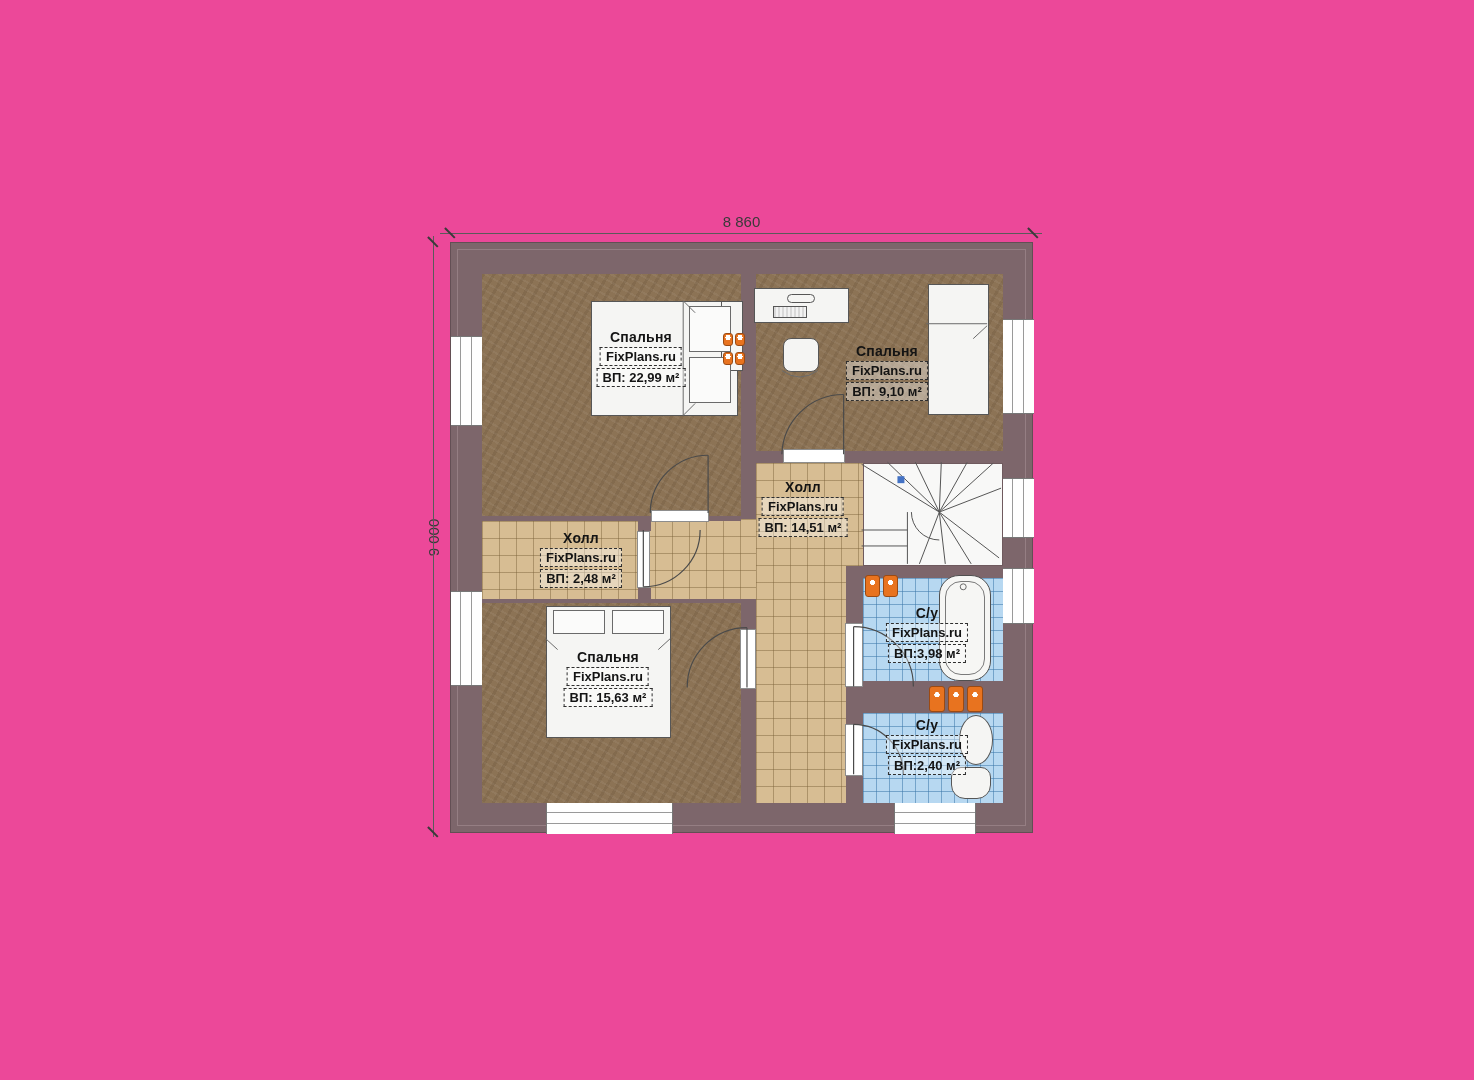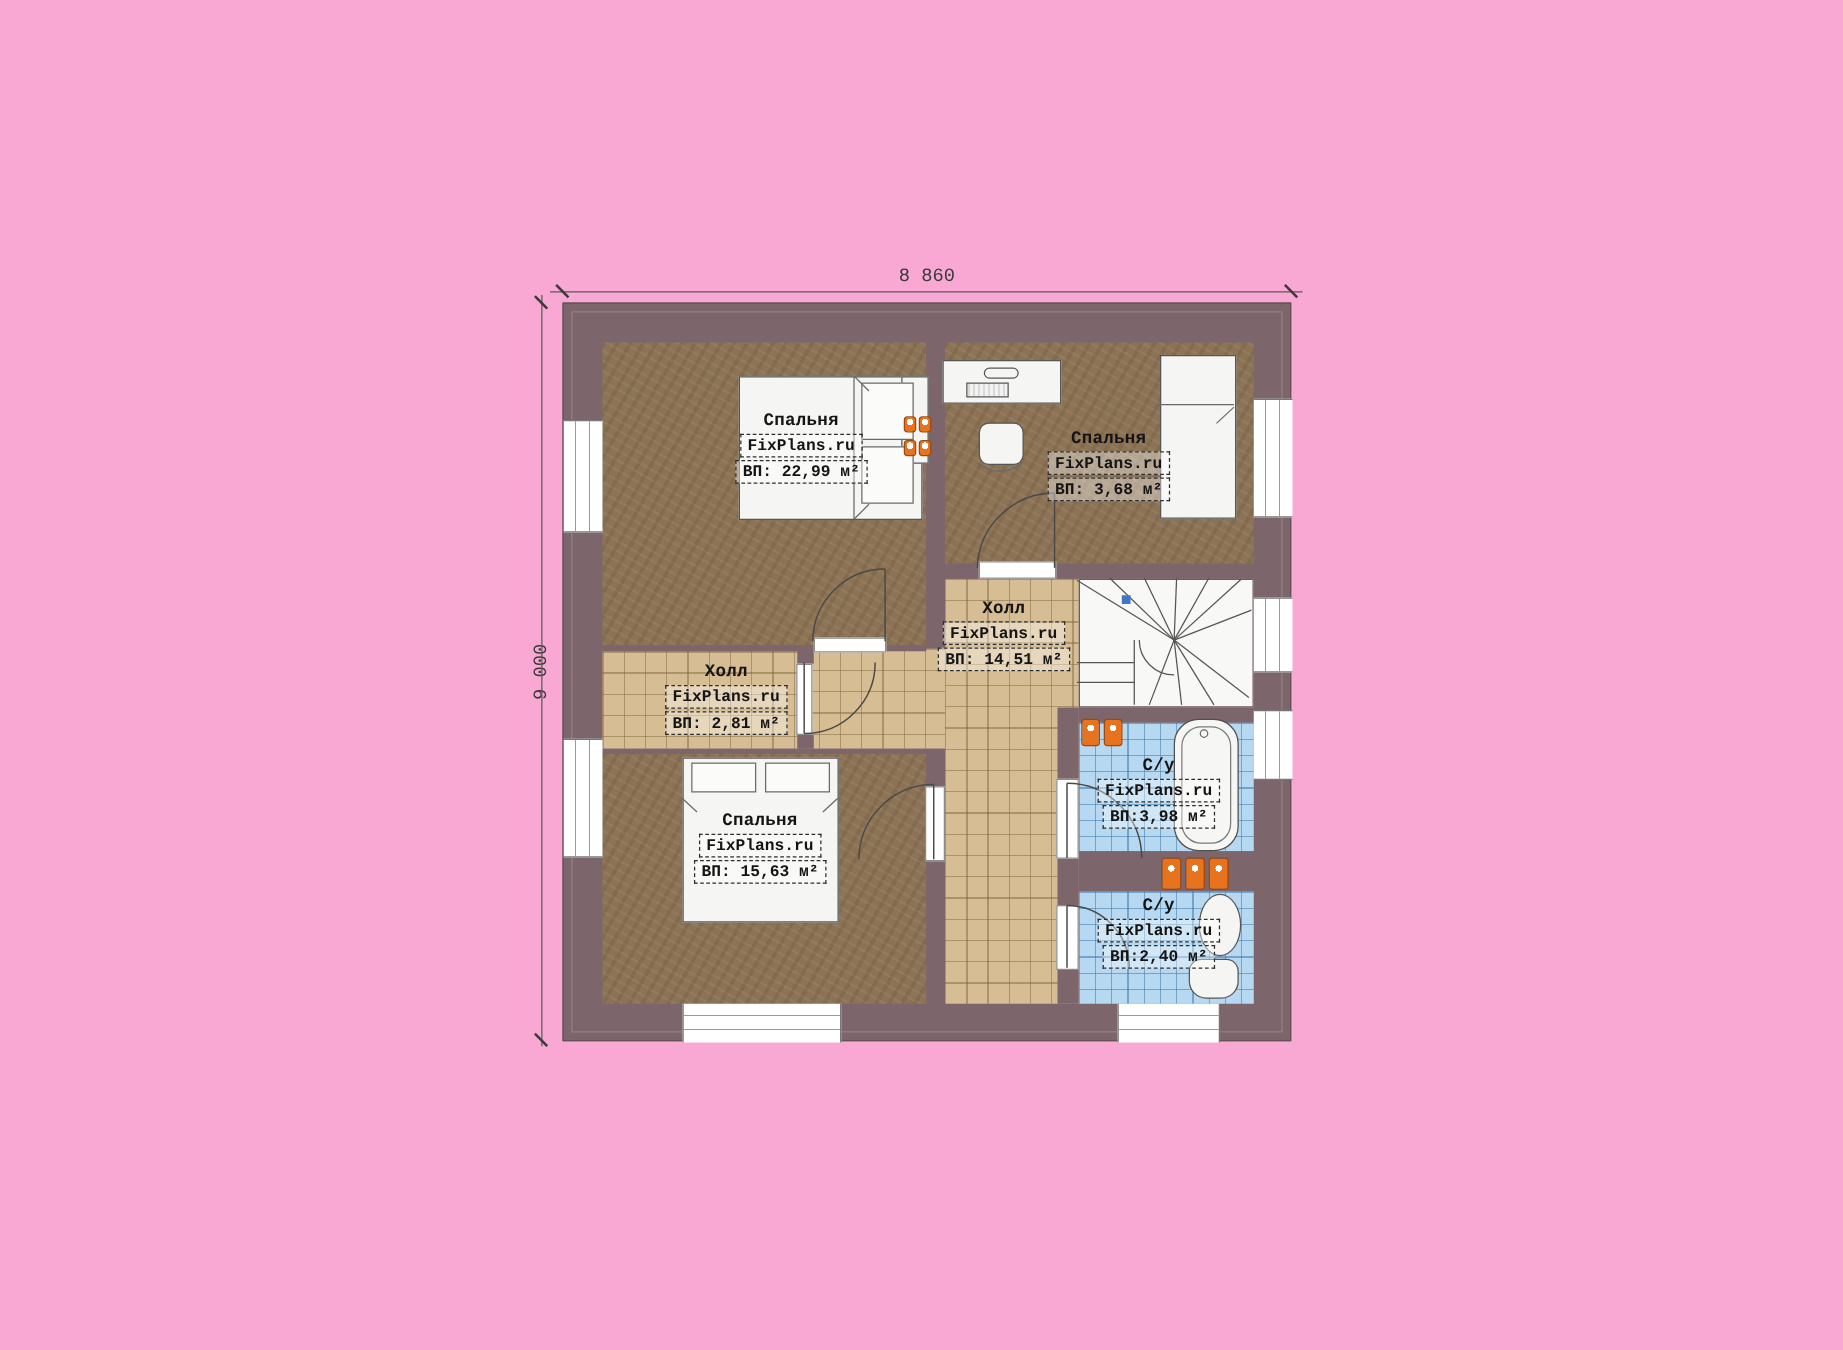--- a/index.html
+++ b/index.html
@@ -1,17 +1,17 @@
 <!DOCTYPE html>
 <html><head>
 <meta charset="utf-8">
 <style>
   html,body{margin:0;padding:0;background:#ffffff;}
-  .canvas{position:relative;width:1474px;height:1080px;background:#f9a8d4;overflow:hidden;
-          font-family:Liberation Mono, monospace;}
+  .canvas{position:relative;width:1474px;height:1080px;background:#ec4899;overflow:hidden;
+          font-family:Liberation Sans, sans-serif;}
   
   .plan{position:absolute;left:450px;top:242px;width:583px;height:591px;
         background:#7d666b;border:1px solid #634f54;box-sizing:border-box;}
   .wall-inline{position:absolute;inset:6px;border:1px solid #957e83;pointer-events:none;z-index:1;}
   
   .floor-wood{position:absolute;background-color:#8c7355;
     background-image:repeating-linear-gradient(120deg,rgba(50,32,14,.10) 0 3px,rgba(0,0,0,0) 3px 9px),
                      repeating-linear-gradient(30deg,rgba(255,255,255,.05) 0 2px,rgba(0,0,0,0) 2px 7px);
     z-index:1;}
   .floor-tile{position:absolute;background-color:#d7bd93;
@@ -186,33 +186,33 @@
 
     <div class="room-label" style="left:190px;top:86px;">
       <div class="room-name">Спальня</div>
       <div class="label-box">FixPlans.ru</div><br>
       <div class="label-box">ВП: 22,99 м²</div>
     </div>
 
     <div class="room-label" style="left:436px;top:100px;">
       <div class="room-name">Спальня</div>
       <div class="label-box">FixPlans.ru</div><br>
-      <div class="label-box">ВП: 3,68 м²</div>
+      <div class="label-box">ВП: 9,10 м²</div>
     </div>
 
     <div class="room-label" style="left:352px;top:236px;">
       <div class="room-name">Холл</div>
       <div class="label-box">FixPlans.ru</div><br>
       <div class="label-box">ВП: 14,51 м²</div>
     </div>
 
     <div class="room-label" style="left:130px;top:287px;">
       <div class="room-name">Холл</div>
       <div class="label-box">FixPlans.ru</div><br>
-      <div class="label-box">ВП: 2,81 м²</div>
+      <div class="label-box">ВП: 2,48 м²</div>
     </div>
 
     <div class="room-label" style="left:157px;top:406px;">
       <div class="room-name">Спальня</div>
       <div class="label-box">FixPlans.ru</div><br>
       <div class="label-box">ВП: 15,63 м²</div>
     </div>
 
     <div class="room-label" style="left:476px;top:362px;">
       <div class="room-name">С/у</div>

